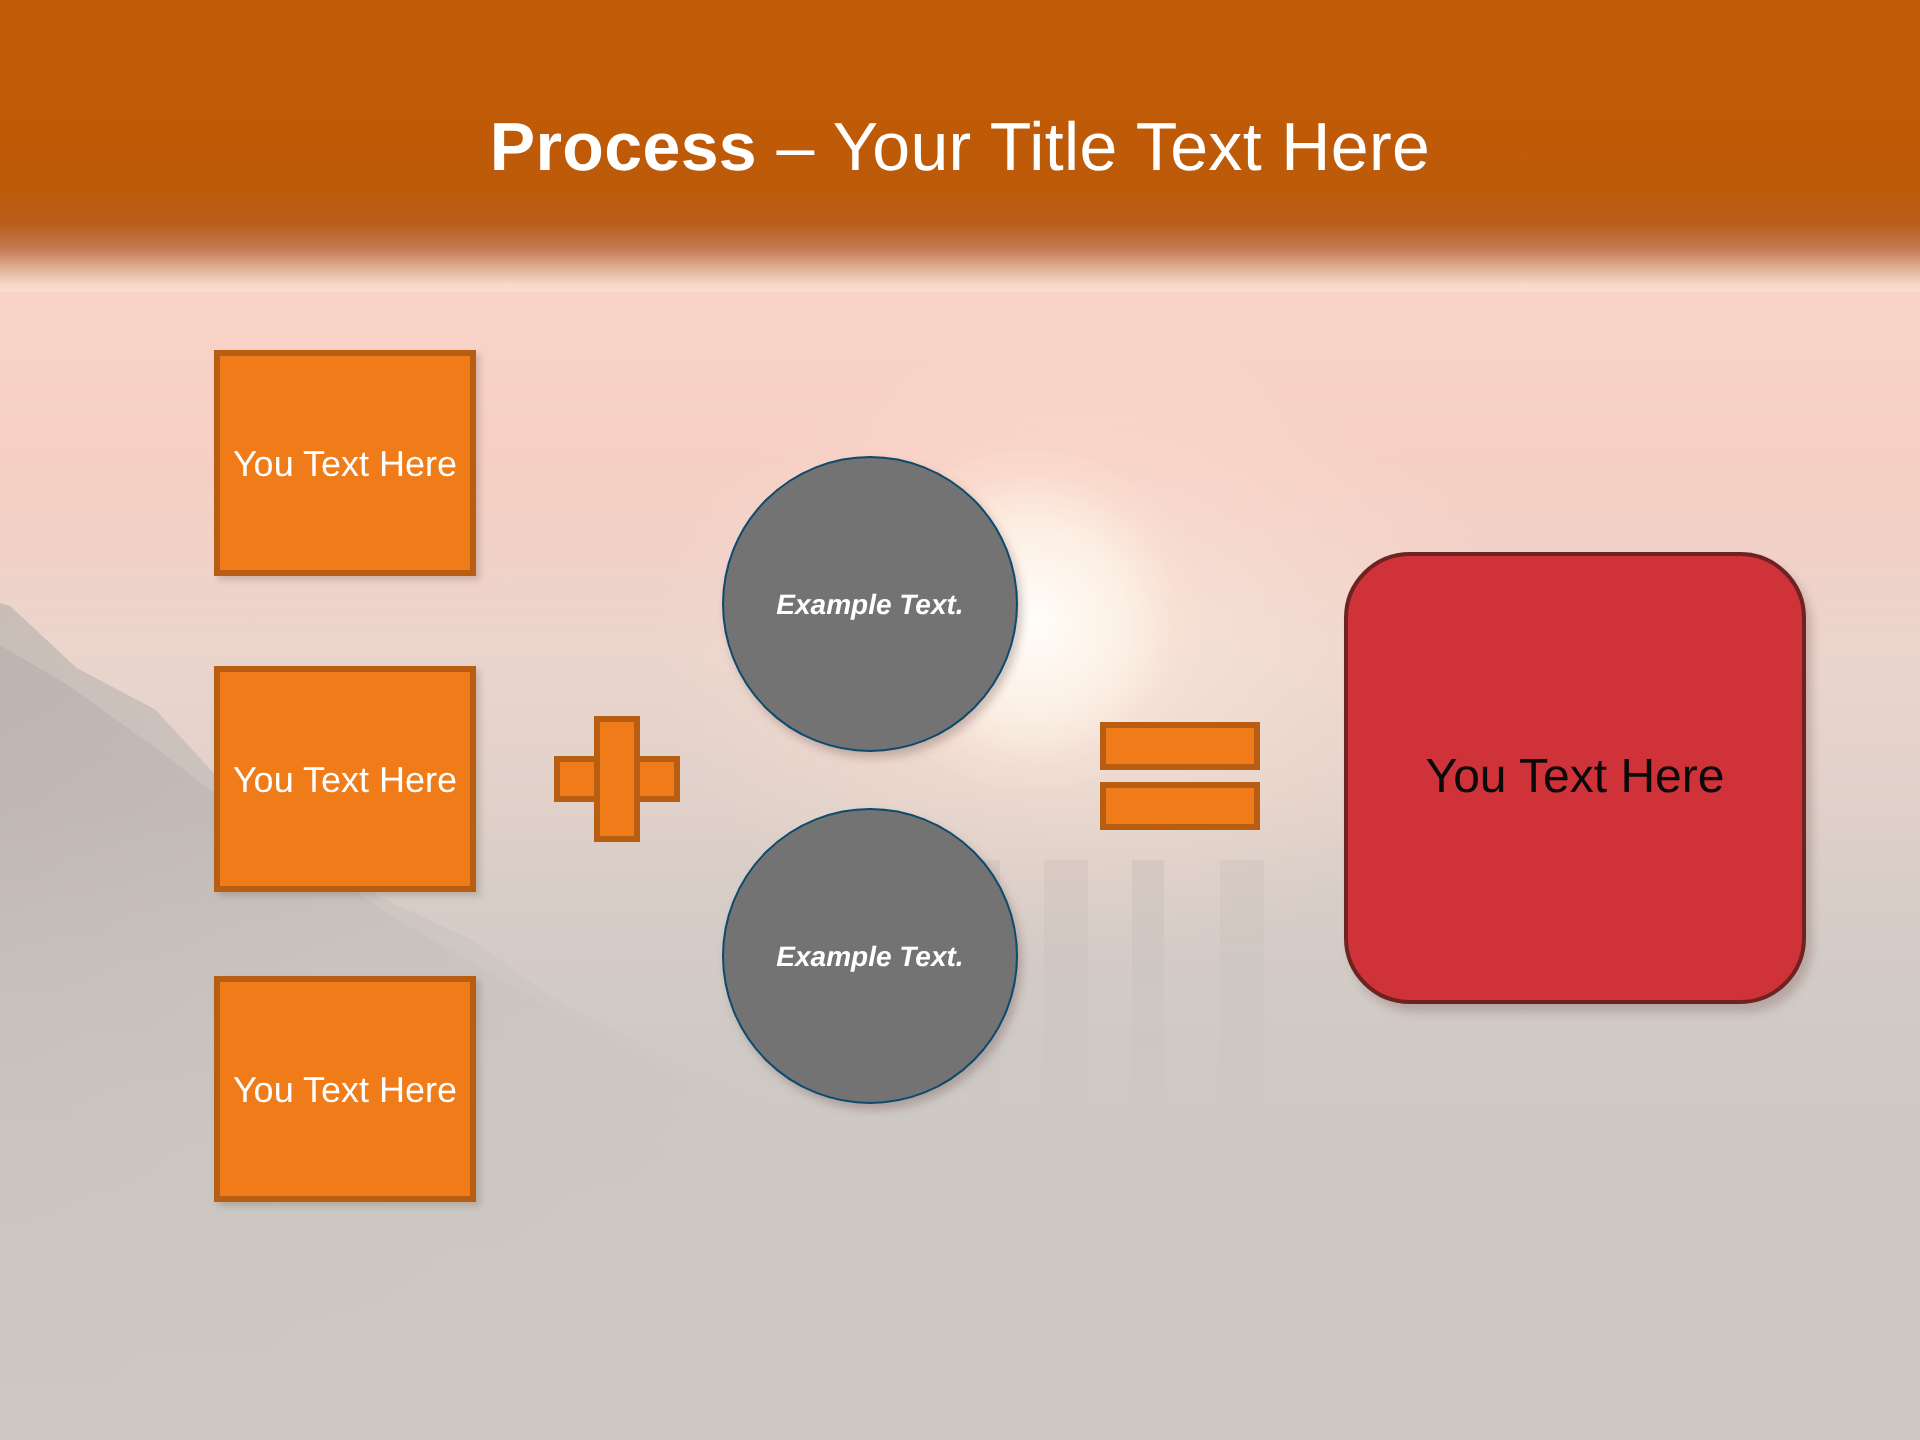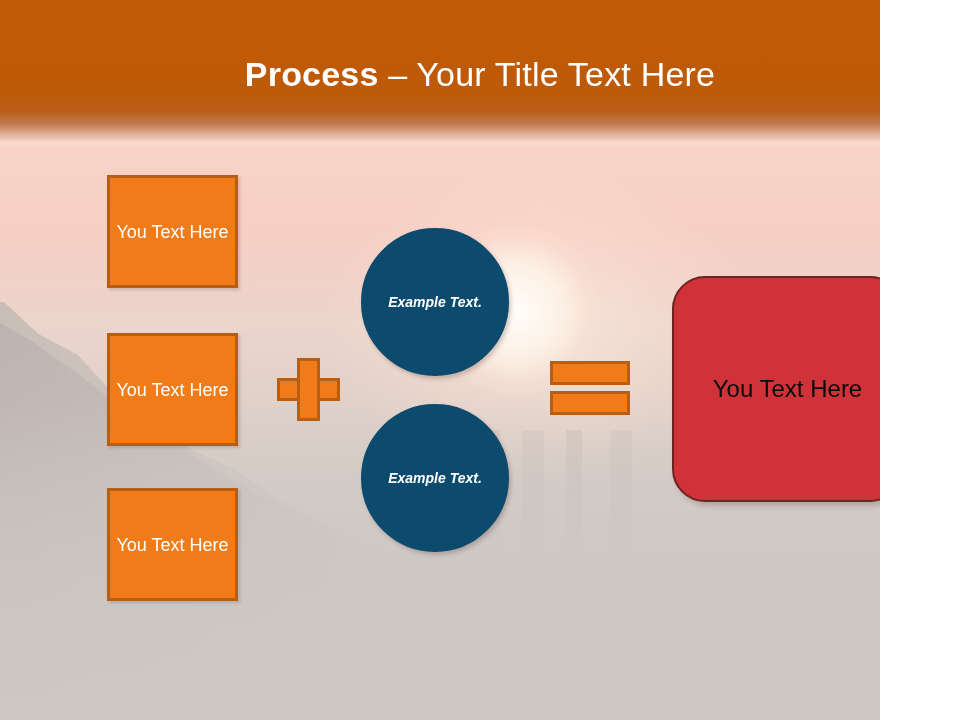--- a/index.html
+++ b/index.html
@@ -2,21 +2,21 @@
 <html><head>
 <meta charset="utf-8">
 <style>
   html, body {
     margin: 0;
     padding: 0;
     background: #ffffff;
   }
   #slide {
     position: relative;
-    width: 880px;
+    width: 960px;
     height: 720px;
     overflow: hidden;
     font-family: "Liberation Sans", sans-serif;
     background: #cdc8c4;
   }
 
   
   .bg-base {
     position: absolute;
     left: 0; top: 0;
@@ -177,22 +177,22 @@
   }
   .equals .ebar-top { top: 0; }
   .equals .ebar-bot { top: 30px; }
 
   
   .circle {
     position: absolute;
     width: 148px; height: 148px;
     box-sizing: border-box;
     border-radius: 50%;
-    background: #0c4a6e;
-    border: 6px solid #0c4a6e;
+    background: #737373;
+    border: 1px solid #0c4a6e;
     color: #ffffff;
     font-size: 14px;
     line-height: 21px;
     font-weight: bold;
     font-style: italic;
     text-align: center;
     display: flex;
     align-items: center;
     justify-content: center;
     box-shadow: 2px 3px 4px rgba(80,40,40,0.25);

